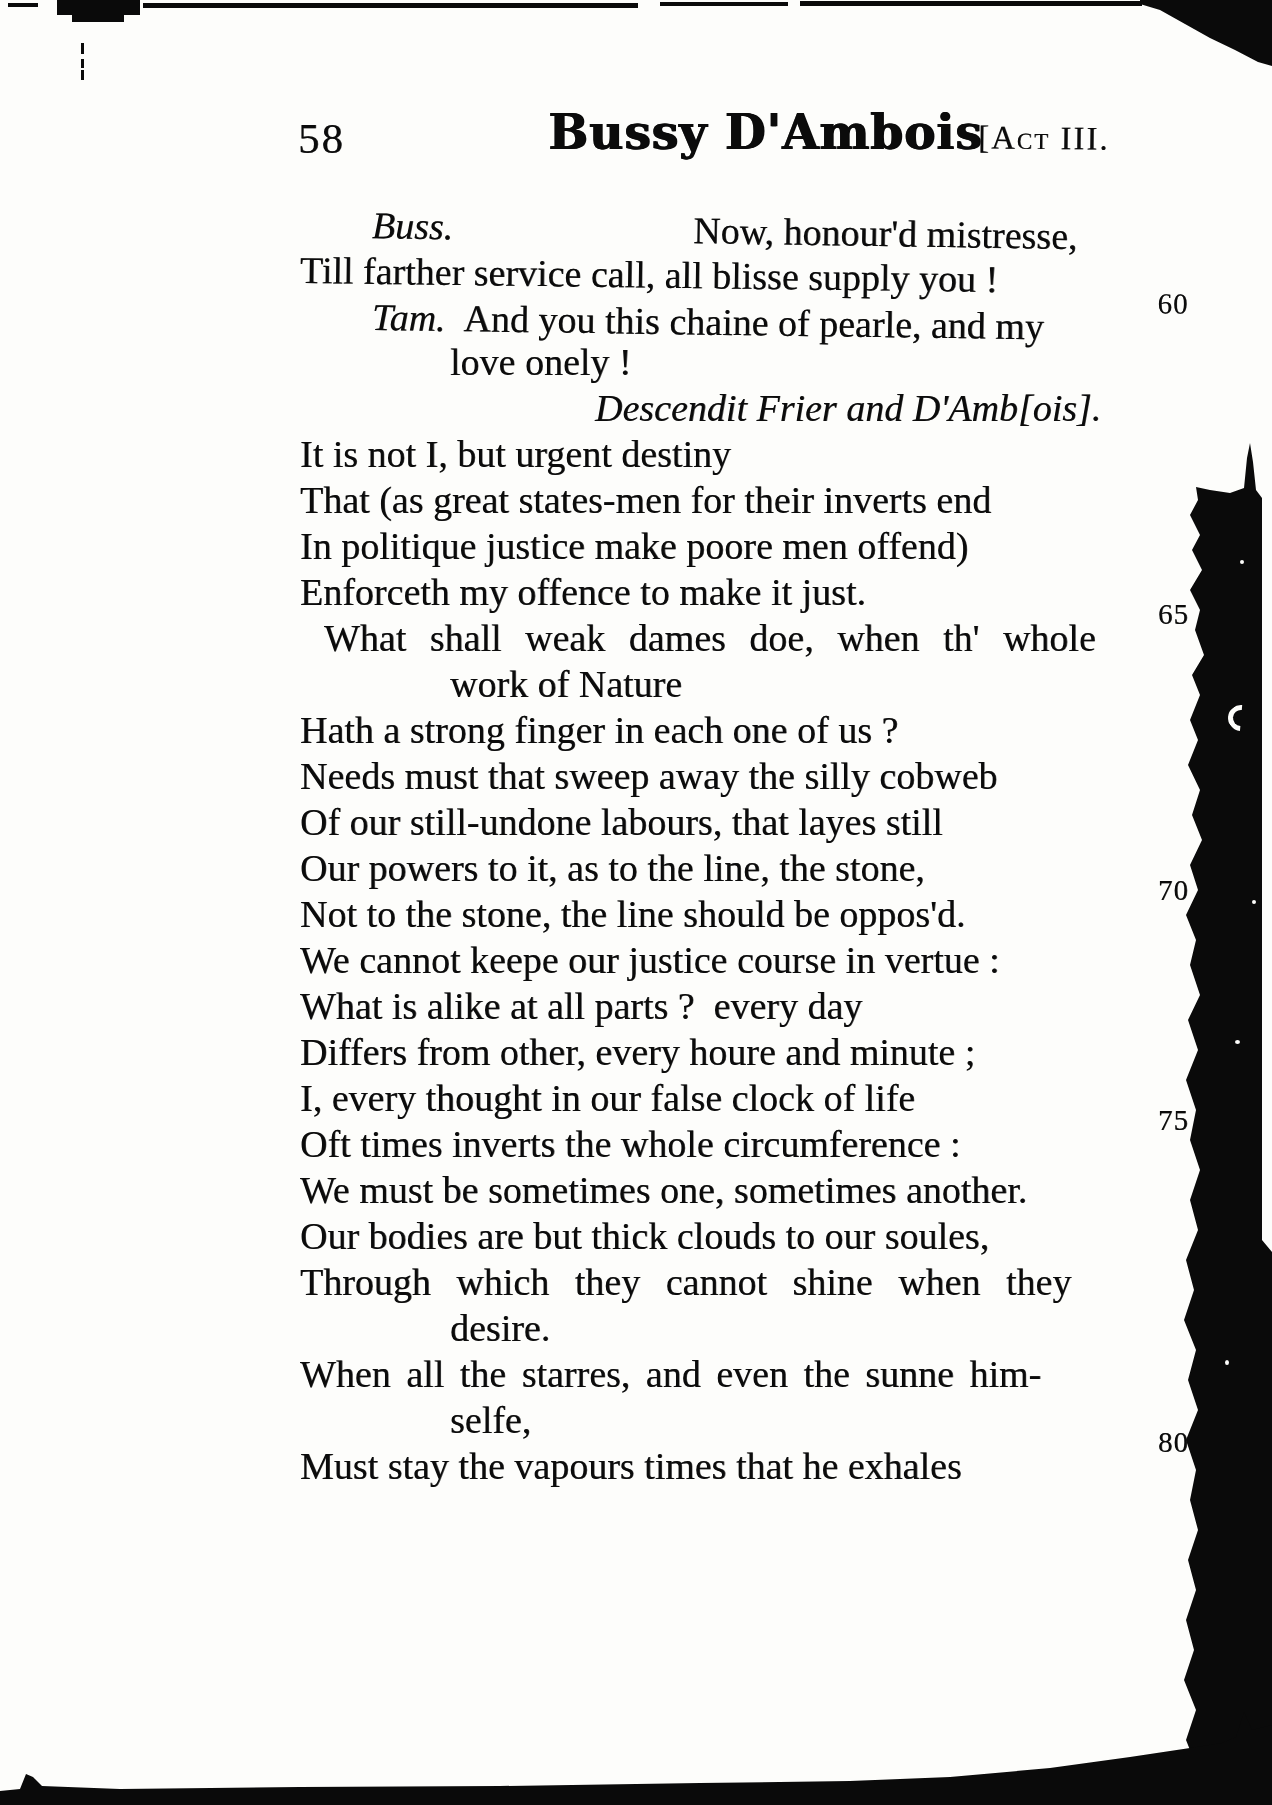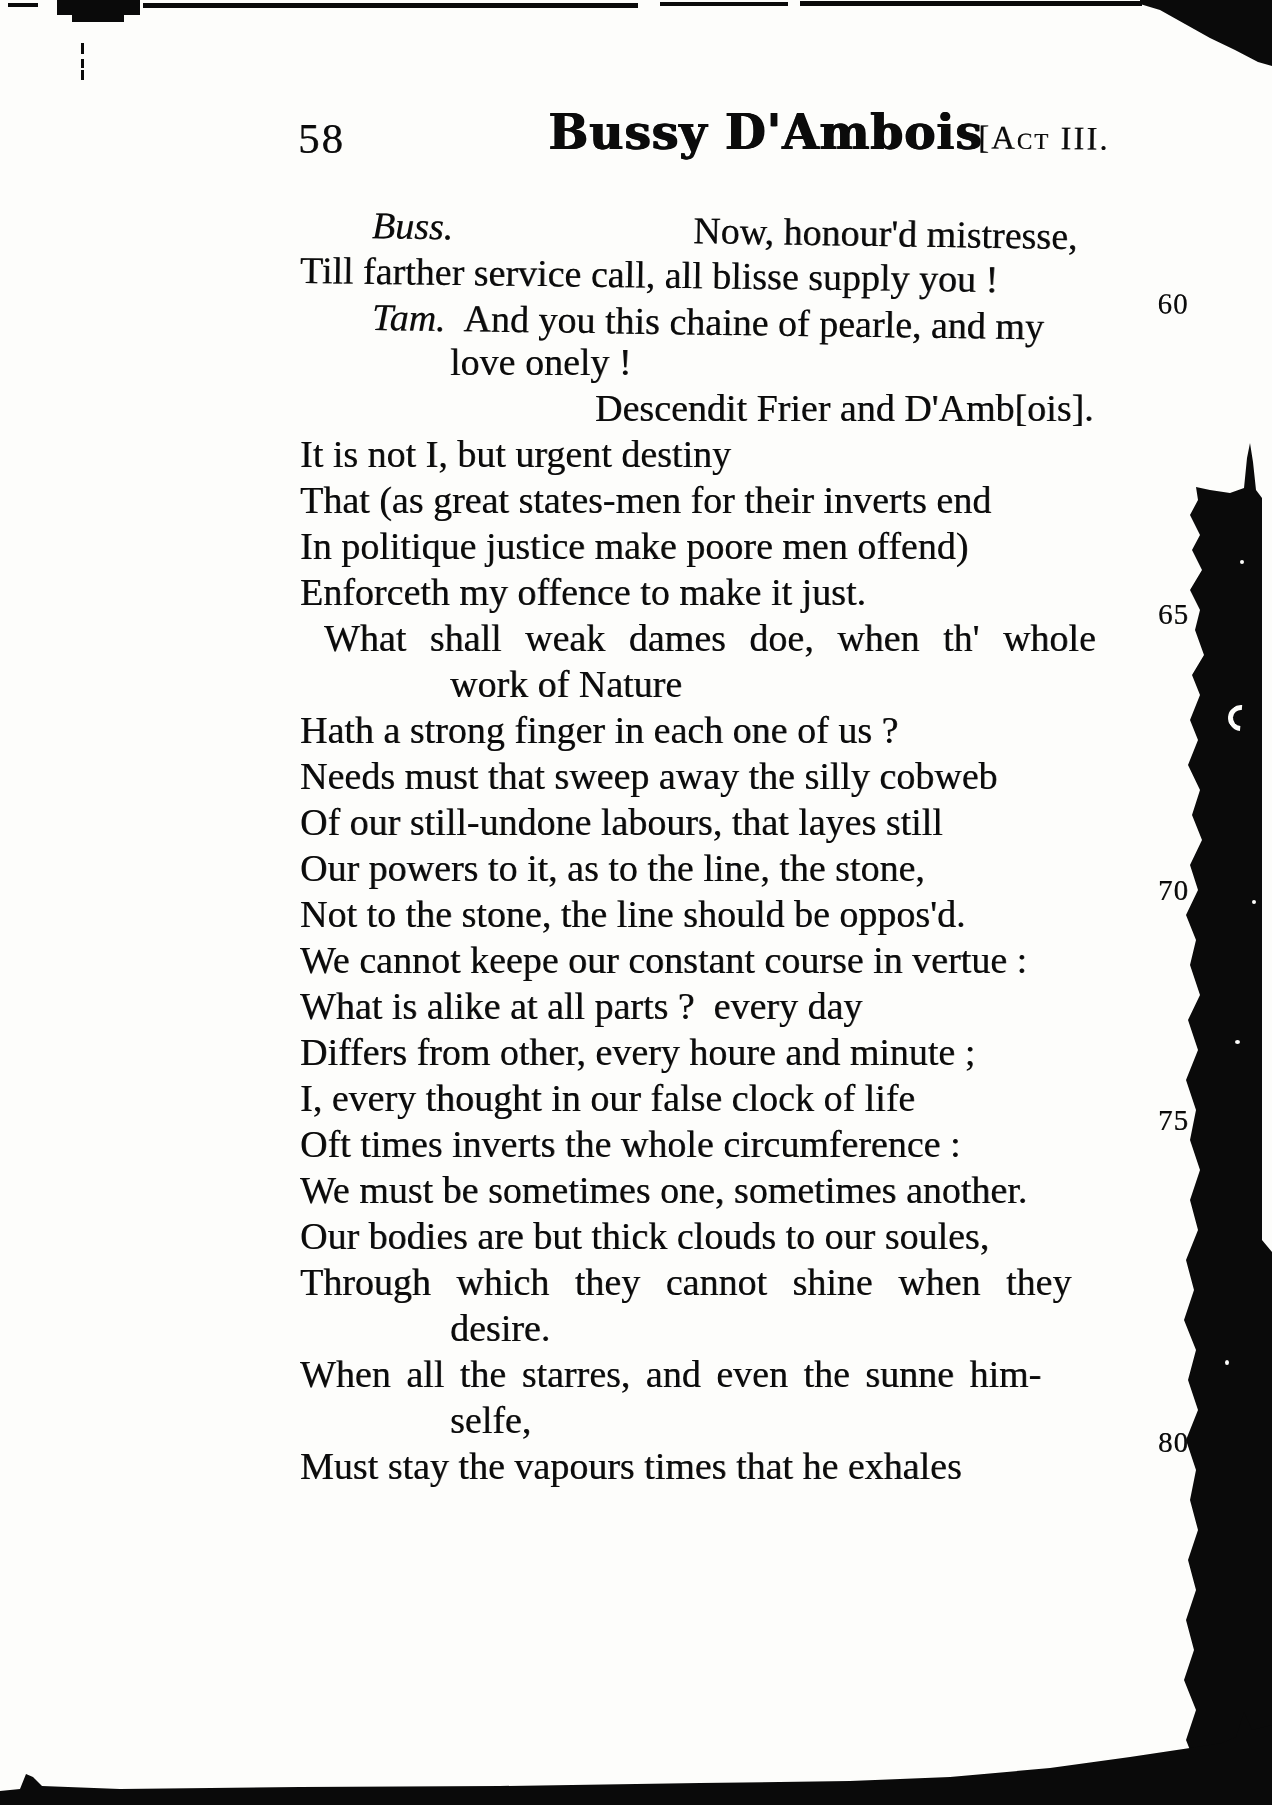--- a/index.html
+++ b/index.html
@@ -39,21 +39,21 @@
   
   #poem{
     position:absolute;left:300px;top:196px;width:840px;
     font-size:38px;line-height:57px;
     text-shadow:0.55px 0 0 rgba(0,0,0,.62);
   }
   .line{position:relative;height:46px;white-space:pre;}
   .line .text{white-space:pre;}
   .line.speech{padding-left:72px;}
   .line.hang{padding-left:150px;}
-  .line.stage{padding-left:295px;}
+  .line.stage{padding-left:295px;font-style:italic;}
   .speaker{font-style:italic;margin-right:18px;}
   .speaker.gap-after{margin-right:240px;}
   .linenum{
     position:absolute;left:858px;top:14px;
     font-size:29px;letter-spacing:1px;
     font-feature-settings:"onum";font-variant-numeric:oldstyle-nums;
     text-shadow:0.4px 0 0 rgba(0,0,0,.6);
     margin-top:8px;
   }
   
@@ -119,21 +119,21 @@
     <div class="line flush"><span class="text">That (as great states-men for their inverts end</span></div>
     <div class="line flush"><span class="text">In politique justice make poore men offend)</span></div>
     <div class="line flush"><span class="text">Enforceth my offence to make it just.</span><span class="linenum">65</span></div>
     <div class="line flush" style="word-spacing: 14px; margin-left: 24px;"><span class="text">What shall weak dames doe, when th' whole</span></div>
     <div class="line hang"><span class="text">work of Nature</span></div>
     <div class="line flush"><span class="text">Hath a strong finger in each one of us ?</span></div>
     <div class="line flush"><span class="text">Needs must that sweep away the silly cobweb</span></div>
     <div class="line flush"><span class="text">Of our still-undone labours, that layes still</span></div>
     <div class="line flush"><span class="text">Our powers to it, as to the line, the stone,</span><span class="linenum">70</span></div>
     <div class="line flush"><span class="text">Not to the stone, the line should be oppos'd.</span></div>
-    <div class="line flush"><span class="text">We cannot keepe our constant course in vertue :</span></div>
+    <div class="line flush"><span class="text">We cannot keepe our justice course in vertue :</span></div>
     <div class="line flush"><span class="text">What is alike at all parts ?  every day</span></div>
     <div class="line flush"><span class="text">Differs from other, every houre and minute ;</span></div>
     <div class="line flush"><span class="text">I, every thought in our false clock of life</span><span class="linenum">75</span></div>
     <div class="line flush"><span class="text">Oft times inverts the whole circumference :</span></div>
     <div class="line flush"><span class="text">We must be sometimes one, sometimes another.</span></div>
     <div class="line flush"><span class="text">Our bodies are but thick clouds to our soules,</span></div>
     <div class="line flush" style="word-spacing: 16px;"><span class="text">Through which they cannot shine when they</span></div>
     <div class="line hang"><span class="text">desire.</span></div>
     <div class="line flush" style="word-spacing: 6px;"><span class="text">When all the starres, and even the sunne him-</span></div>
     <div class="line hang"><span class="text">selfe,</span><span class="linenum">80</span></div>

